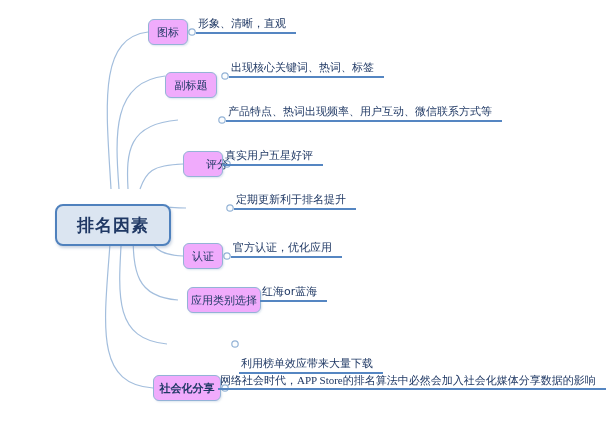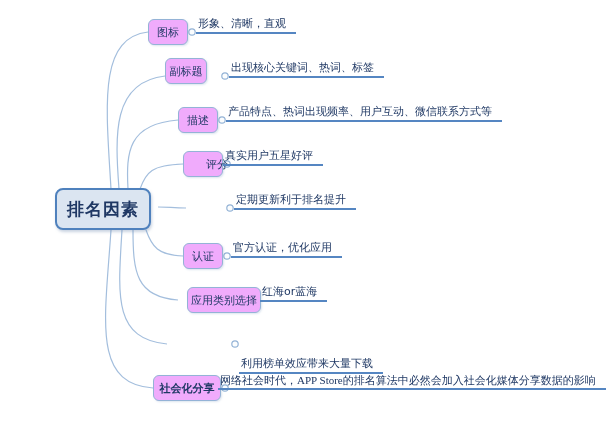--- a/index.html
+++ b/index.html
@@ -79,29 +79,28 @@
       <circle cx="222" cy="120" r="3.2"></circle>
       <circle cx="227" cy="164" r="3.2"></circle>
       <circle cx="230" cy="208" r="3.2"></circle>
       <circle cx="227" cy="256" r="3.2"></circle>
       <circle cx="256" cy="300" r="3.2"></circle>
       <circle cx="235" cy="344" r="3.2"></circle>
       <circle cx="225" cy="388" r="3.2"></circle>
     </g>
   </svg>
 
-  <div class="node root-node" style="left:55px; top:188px; width:96px;">排名因素</div>
+  <div class="node root-node" style="left:55px; top:204px; width:116px;">排名因素</div>
 
   <div class="node" style="left:148px; top:19px; width:40px;">图标</div>
   <div class="note" style="left:196px; top:18px;">形象、清晰，直观</div>
 
-  <div class="node" style="left:165px; top:58px; width:42px;">副标题</div>
+  <div class="node" style="left:165px; top:72px; width:52px;">副标题</div>
   <div class="note" style="left:229px; top:62px;">出现核心关键词、热词、标签</div>
 
-  <div class="node" style="left:178px; top:107px; width:40px;">描述</div>
   <div class="note" style="left:226px; top:106px;">产品特点、热词出现频率、用户互动、微信联系方式等</div>
 
   <div class="node" style="left:183px; top:151px; width:40px;padding-left:28px;">评分</div>
   <div class="note" style="left:223px; top:150px;">真实用户五星好评</div>
 
   <div class="note" style="left:234px; top:194px;">定期更新利于排名提升</div>
 
   <div class="node" style="left:183px; top:243px; width:40px;">认证</div>
   <div class="note" style="left:231px; top:242px;">官方认证，优化应用</div>
 

